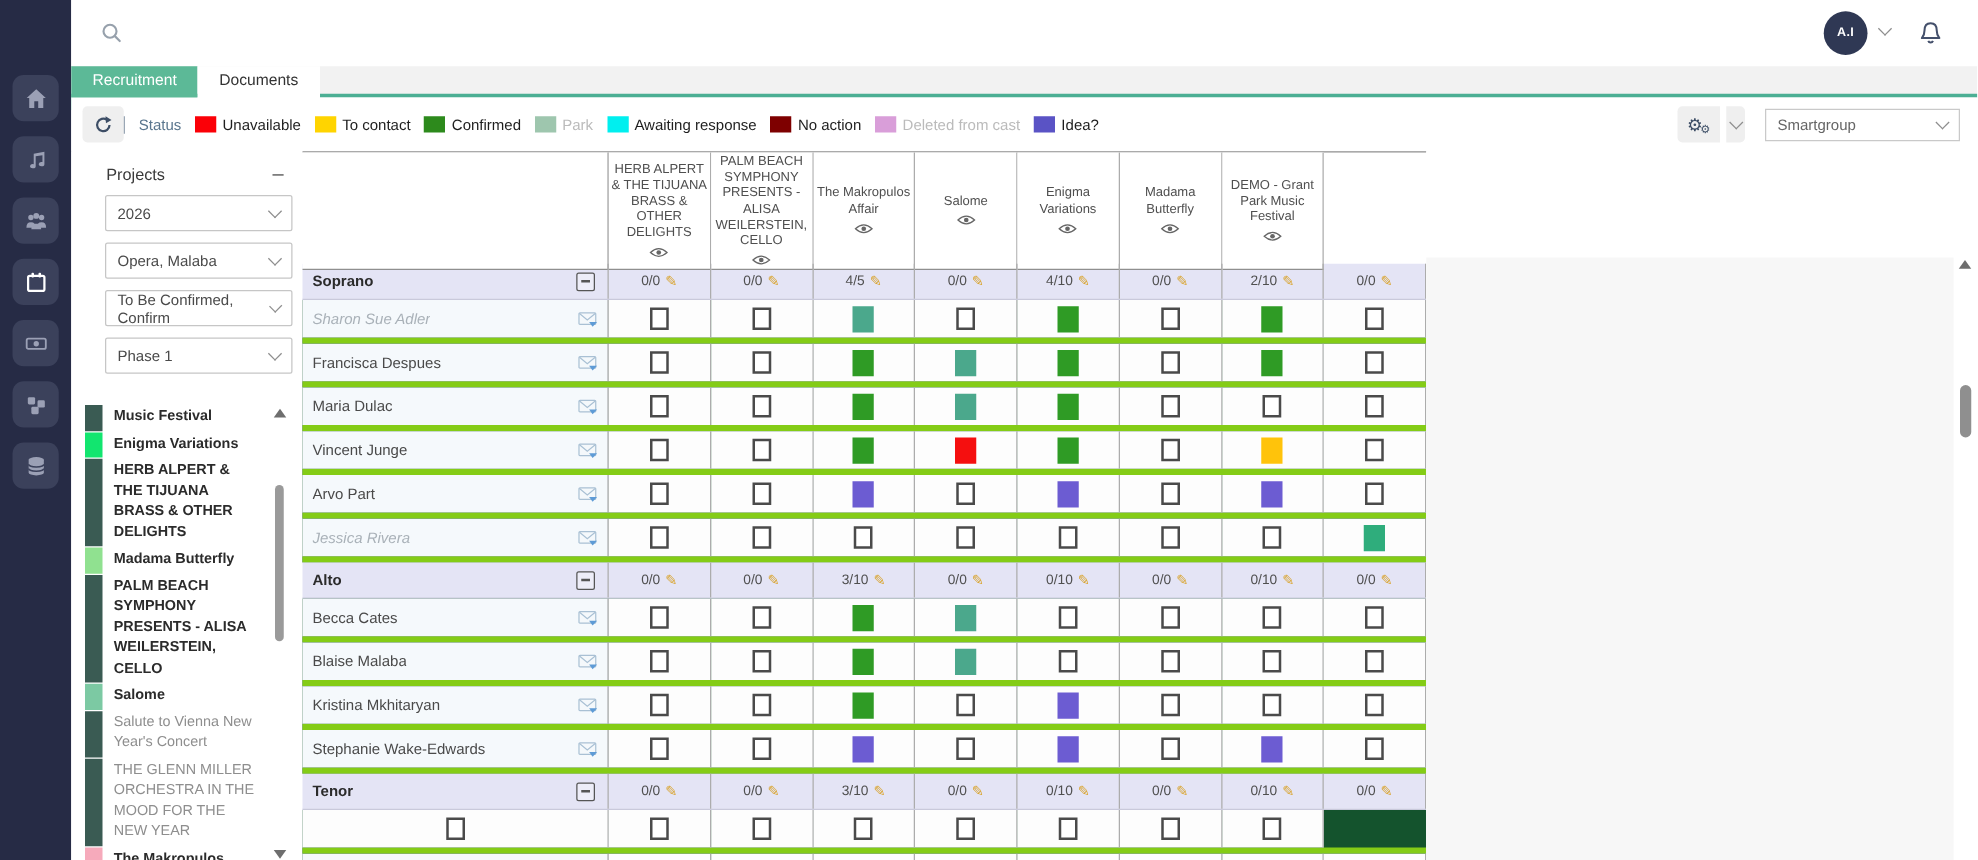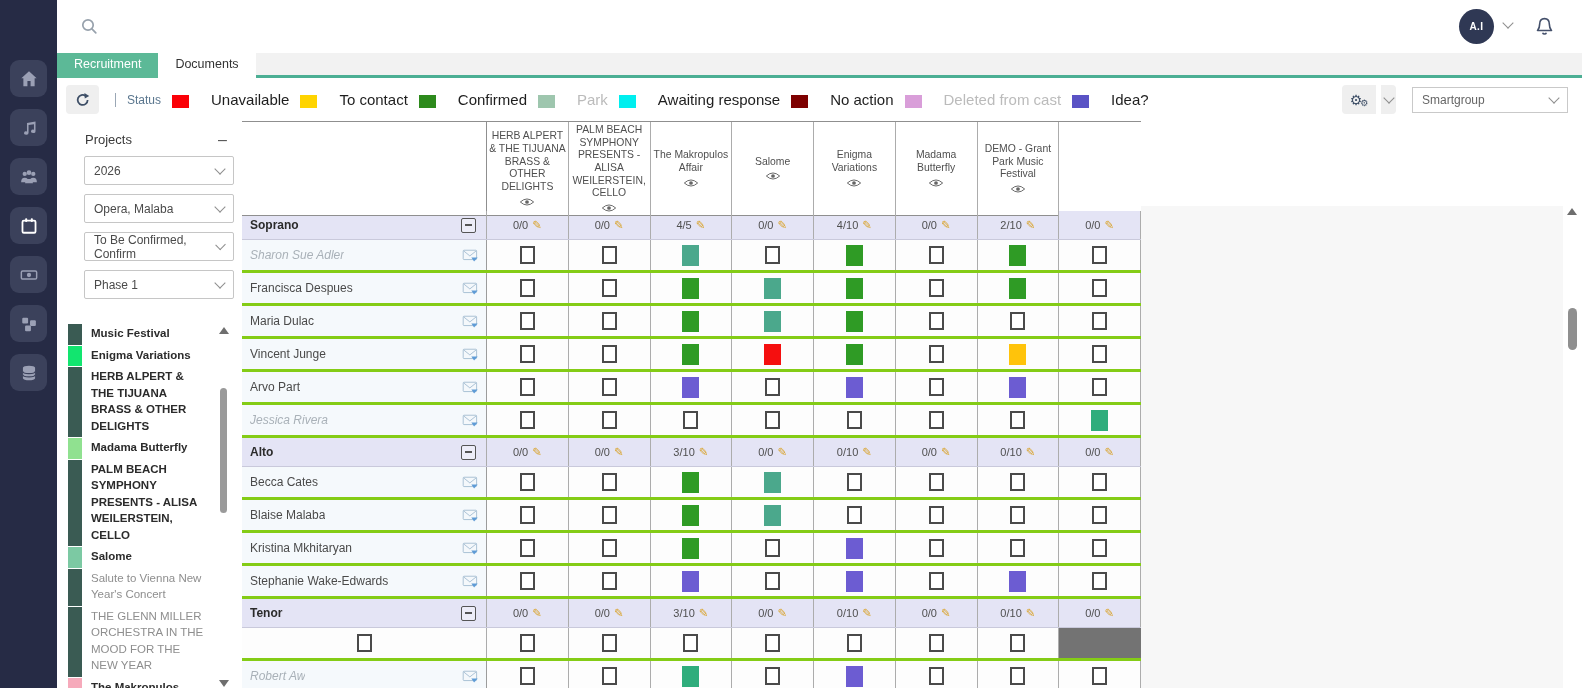--- a/index.html
+++ b/index.html
@@ -26,23 +26,23 @@
   .tabstrip{position:absolute;left:57px;top:53px;width:1525px;height:22px;background:#F2F2F2;
             border-bottom:3px solid #4CAF94;display:flex;}
   .tab{height:35px;line-height:22px;padding:0 17px;font-size:12.5px;color:#333;background:#fff;cursor:pointer;}
   .tab.active{background:#5CB997;color:#fff;}
 
   
   .toolbar{position:absolute;left:57px;top:78px;width:1525px;height:43px;background:#fff;
            display:flex;align-items:center;box-sizing:border-box;}
   .refresh-btn{margin-left:9px;width:33px;height:29px;background:#EFEFEF;border-radius:4px;
                display:flex;align-items:center;justify-content:center;cursor:pointer;flex:0 0 auto;}
-  .legend{display:flex;align-items:center;margin-left:16px;gap:11px;}
+  .legend{display:flex;align-items:center;gap:11px;}
   .legend-title{font-size:12px;color:#5A768E;padding-left:11px;border-left:1px solid #9AA7B5;}
-  .legend-item{display:flex;align-items:flex-end;gap:22px;font-size:15px;color:#1E1E1E;white-space:nowrap;}
+  .legend-item{display:flex;align-items:flex-start;gap:5px;font-size:12px;color:#1E1E1E;white-space:nowrap;}
   .legend-chip{width:17px;height:13px;display:inline-block;}
   .legend-item.muted .lbl{color:#BBBBBB;}
   .toolbar-right{margin-left:auto;margin-right:14px;display:flex;align-items:center;gap:4px;}
   .gear-btn{width:34px;height:29px;background:#EFEFEF;border-radius:4px 0 0 4px;display:flex;align-items:center;
             justify-content:center;color:#3D4E66;font-size:14px;cursor:pointer;}
   .gear-caret{width:15px;height:29px;background:#EFEFEF;border-radius:0 4px 4px 0;display:flex;align-items:center;
               justify-content:center;cursor:pointer;margin-left:1px;margin-right:12px;}
   .smart-select{width:156px;height:26px;border:1px solid #C9C9C9;background:#fff;display:flex;align-items:center;
                 justify-content:space-between;padding:0 9px;font-size:12px;color:#666;box-sizing:border-box;cursor:pointer;}
 
@@ -80,21 +80,21 @@
   .hcorner{border-right:1px solid #8F8F8F;border-bottom:1px solid #8F8F8F;background:#fff;}
   .group-row{height:28px;background:#E4E4F5;border-bottom:1px solid #C9C9DB;}
   .gname{display:flex;align-items:center;justify-content:space-between;padding:0 10px 0 8px;font-weight:bold;
          color:#2B2B2B;font-size:12px;border-right:1px solid #ACACAC;box-sizing:border-box;}
   .minusbox{width:13px;height:13px;border:1.4px solid #555;border-radius:2px;display:flex;align-items:center;
             justify-content:center;cursor:pointer;background:#EDEDF8;}
   .minusbox::after{content:"";width:7px;height:1.6px;background:#555;}
   .gcell{display:flex;align-items:center;justify-content:center;gap:4px;font-size:11px;color:#4F4F4F;
          border-right:1px solid #ACACAC;box-sizing:border-box;}
   .pencil{color:#D9A32B;font-size:11.5px;cursor:pointer;}
-  .data-row{height:30px;border-bottom:3px solid #84cc16;background:#737373;}
+  .data-row{height:30px;border-bottom:5px solid #84cc16;background:#14532d;}
   .ncell{background:#F5F9FC;display:flex;align-items:center;justify-content:space-between;
          padding:0 7px 0 8px;border-right:1px solid #9C9C9C;box-sizing:border-box;font-size:12px;color:#4A4A4A;}
   .ncell .nm{cursor:pointer;white-space:nowrap;overflow:hidden;}
   .ncell.inactive .nm{font-style:italic;color:#A9B1B8;}
   .env{cursor:pointer;display:flex;align-items:center;}
   .dcell{display:flex;align-items:center;justify-content:center;border-right:1px solid #ACACAC;
          box-sizing:border-box;background:#FDFDFD;cursor:pointer;}
   .cb{width:15px;height:18px;border:2px solid #4A4A4A;background:#fff;box-sizing:border-box;}
   .fill{width:17px;height:21px;}
   .eye{cursor:pointer;display:block;}

